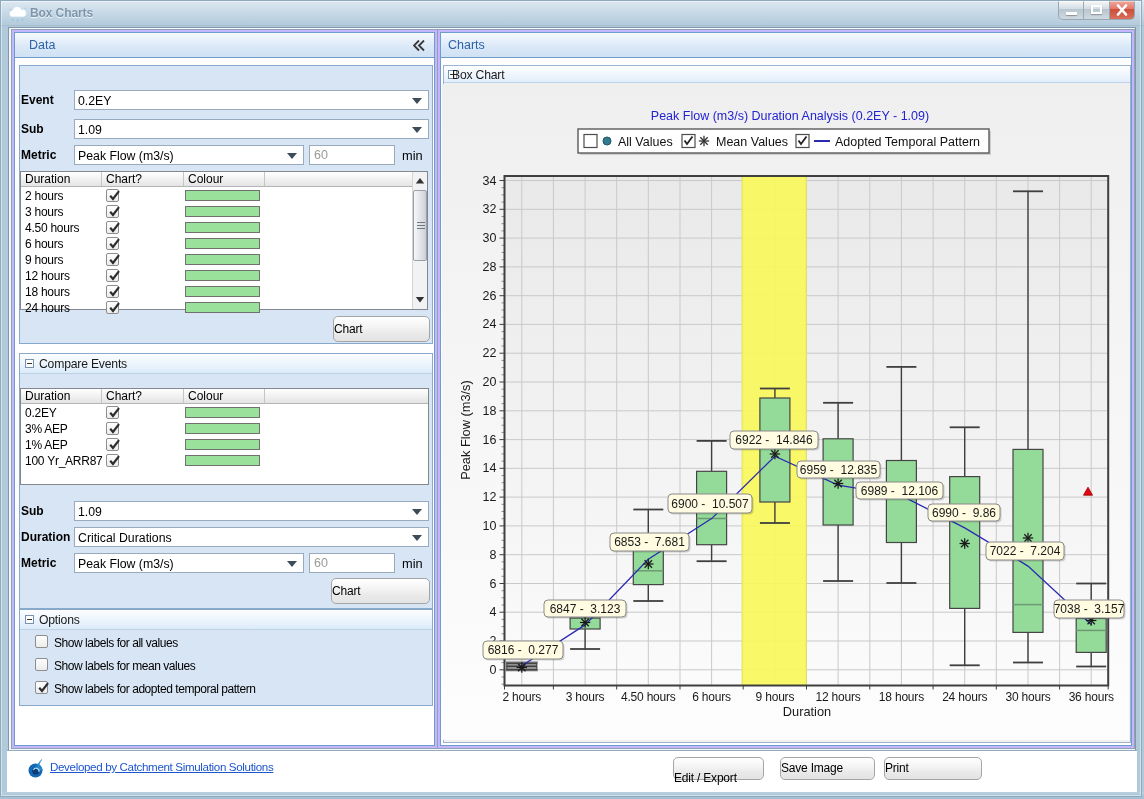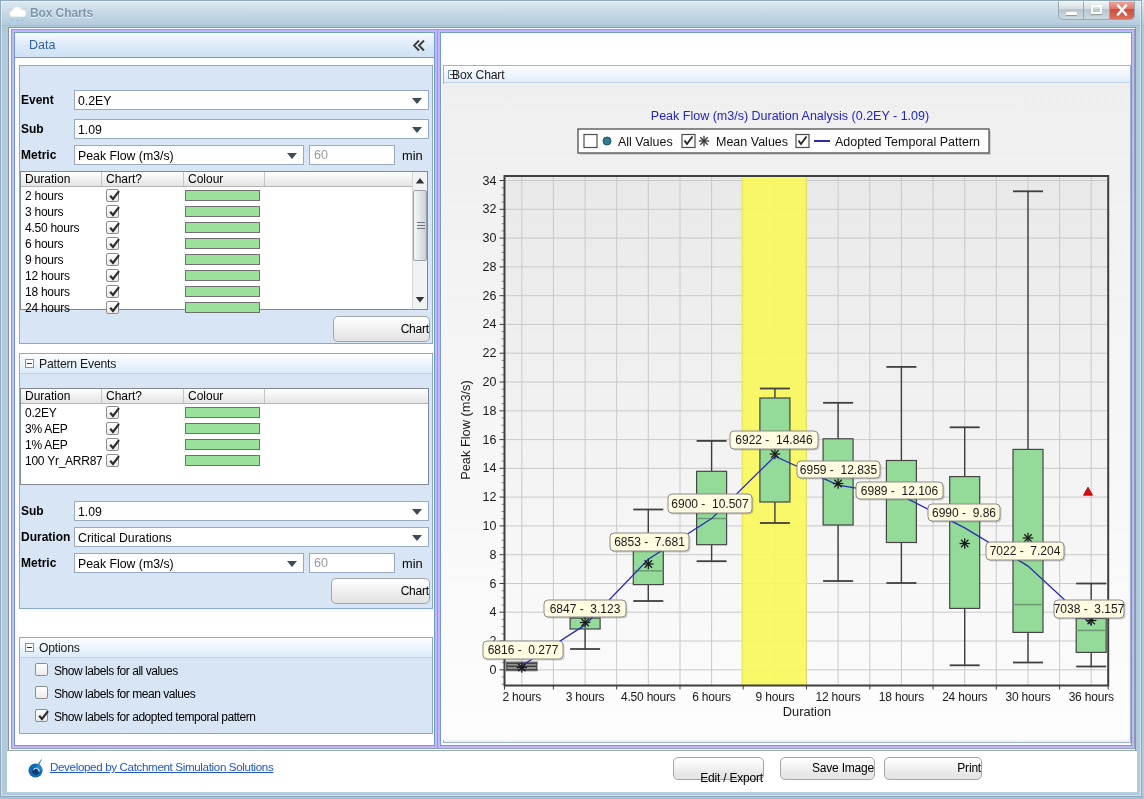--- a/index.html
+++ b/index.html
@@ -27,21 +27,21 @@
 .combo:after{content:"";position:absolute;right:6px;top:7px;border-left:5px solid transparent;border-right:5px solid transparent;border-top:6px solid #3e4c58}
 .tinput{position:absolute;height:20px;background:#fff;border:1px solid #98aabe;color:#9a9a9a;font-size:12.5px;padding:2px 0 0 4px}
 .tbl{position:absolute;background:#fff;border:1px solid #828790}
 .tblhead{position:absolute;left:0;top:0;right:0;height:15px;background:linear-gradient(#ffffff,#e4e4e4);border-bottom:1px solid #b5b5b5}
 .tblhead div{position:absolute;top:0;font-size:12px;color:#000;padding-top:0px}
 .colsep{position:absolute;top:0;bottom:0;width:1px;background:#c5c5c5}
 .trow{position:absolute;left:0;right:0;height:16px;font-size:12px;letter-spacing:-0.25px;color:#000}
 .cb{position:absolute;width:13px;height:13px;border:1px solid #8e8e8e;border-radius:2px;background:linear-gradient(#fefefe,#ececec)}
 .cb svg{position:absolute;left:0px;top:-2px}
 .swatch{position:absolute;width:75px;height:11px;background:#9ae29c;border:1px solid #707070}
-.btn{position:absolute;background:linear-gradient(#ffffff,#f4f4f4 40%,#e9e9e9 70%,#e3e3e3);border:1px solid #a5a5a5;border-radius:5px;text-align:right;font-size:12px;letter-spacing:-0.2px;color:#000}
+.btn{position:absolute;background:linear-gradient(#ffffff,#f4f4f4 40%,#e9e9e9 70%,#e3e3e3);border:1px solid #a5a5a5;border-radius:5px;text-align:left;font-size:12px;letter-spacing:-0.2px;color:#000}
 .scroll{position:absolute;width:15px;background:#f1f2f4;border-left:1px solid #d5d5d5}
 .sthumb{position:absolute;left:0px;width:14px;background:linear-gradient(90deg,#f6f7f8,#d3d8de 85%,#c6ccd4);border:1px solid #9aa0a8;border-radius:2px}
 .optrow{position:absolute;font-size:12px;letter-spacing:-0.45px;color:#000}
 a.dev{color:#1c55cc;font-size:11.6px;letter-spacing:-0.35px}
 </style></head><body>
 <div class="titlebar"></div>
 <svg width="22" height="18" viewBox="0 0 22 18" style="position:absolute;left:7px;top:4px">
       <path d="M 5 13 a 3.5 3.5 0 0 1 0.4-6.9 A 4.8 4.8 0 0 1 14.6 5.4 A 3.6 3.6 0 0 1 16.4 13 Z" fill="#ffffff" stroke="#c3dcee" stroke-width="0.8"></path>
       <circle cx="3.5" cy="5.5" r="0.9" fill="#aed2e8"></circle>
     <circle cx="18.5" cy="4.5" r="0.9" fill="#aed2e8"></circle>
@@ -179,21 +179,21 @@
             <div class="sthumb" style="top:18px;height:71px">
               <div style="position:absolute;left:3px;top:31px;width:8px;height:1px;background:#6f7884;box-shadow:0 3px 0 #6f7884,0 6px 0 #6f7884"></div>
             </div>
           </div>
         </div>
         <div class="btn" style="left:313px;top:250px;width:97px;height:26px;padding-top:5px">Chart</div>
       </div>
       <div class="grp" style="left:4px;top:320px;width:414px;height:256px">
         <div class="ghead">
           <div class="mi"></div>
-          <span>Pattern Events</span>
+          <span>Compare Events</span>
         </div>
         <div class="tbl" style="left:0px;top:34px;width:409px;height:97px">
           <div class="tblhead">
             <div style="left:4px">Duration</div>
             <div style="left:85px">Chart?</div>
             <div style="left:167px">Colour</div>
             <div class="colsep" style="left:80px"></div>
             <div class="colsep" style="left:162px"></div>
             <div class="colsep" style="left:243px"></div>
           </div>
@@ -243,40 +243,43 @@
           <span>Critical Durations</span>
         </div>
         <div class="lbl" style="left:1px;top:202px">Metric</div>
         <div class="combo" style="left:54px;top:199px;width:230px">
           <span>Peak Flow (m3/s)</span>
         </div>
         <div class="tinput" style="left:289px;top:199px;width:86px">60</div>
         <div style="position:absolute;left:382px;top:202px;font-size:12.8px">min</div>
         <div class="btn" style="left:311px;top:224px;width:99px;height:26px;padding-top:5px">Chart</div>
       </div>
-      <div class="grp" style="left:4px;top:604px;width:414px;height:97px">
+      <div class="grp" style="left:4px;top:576px;width:414px;height:97px">
         <div class="ghead">
           <div class="mi"></div>
           <span>Options</span>
         </div>
         <span class="cb" style="left:15px;top:25px"></span>
         <div class="optrow" style="left:34px;top:26px">Show labels for all values</div>
         <span class="cb" style="left:15px;top:48px"></span>
         <div class="optrow" style="left:34px;top:49px">Show labels for mean values</div>
         <span class="cb" style="left:15px;top:71px">
           <svg width="15" height="15" viewBox="0 0 15 15">
             <path d="M 3.2 7.8 L 6 11 L 12 3.2" fill="none" stroke="#2d2d2d" stroke-width="2.2"></path>
           </svg>
         </span>
         <div class="optrow" style="left:34px;top:72px">Show labels for adopted temporal pattern</div>
       </div>
     </div>
   </div>
 <div class="panel" style="left:437px;top:29px;width:698px;height:720px">
     <div class="pinner">
+      <div class="phead">
+        <span style="left:7px">Charts</span>
+      </div>
       <div class="grp" style="left:2px;top:32px;width:688px;height:678px;background:#f0f0f0;border-color:#9ab4d0">
         <div class="ghead" style="height:17px;background:linear-gradient(#fdfeff,#e2eefb)">
           <div class="mi" style="left:4px;top:4px"></div>
           <span style="left:8px;top:2px">Box Chart</span>
         </div>
       </div>
     </div>
   </div>
 <svg width="687" height="656" viewBox="0 0 687 656" style="position:absolute;left:442px;top:84px;font-family:'Liberation Sans',sans-serif">
     <defs>

